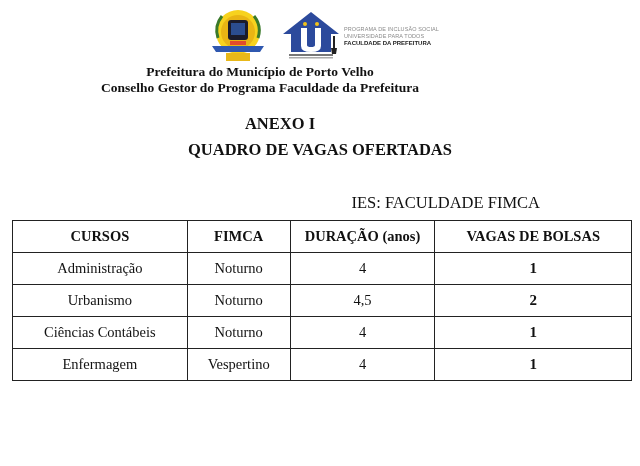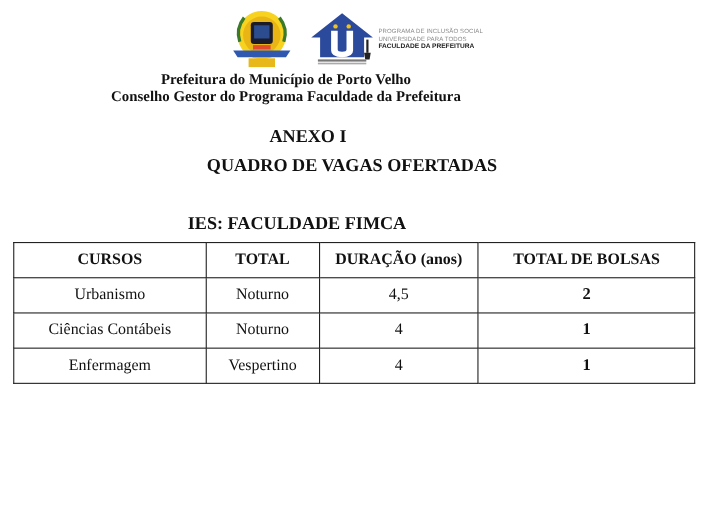--- a/index.html
+++ b/index.html
@@ -10,21 +10,21 @@
     .logos { position: absolute; top: 6px; left: 0; width: 640px; height: 58px; }
     .logo-emblem { position: absolute; left: 204px; top: 2px; width: 68px; height: 56px; }
     .logo-uni { position: absolute; left: 281px; top: 4px; width: 60px; height: 50px; }
     .logo-text { position: absolute; left: 344px; top: 20px; width: 110px; font-family: "Liberation Sans", sans-serif; line-height: 6.5px; }
     .logo-text .l1, .logo-text .l2 { font-size: 5.5px; color: #8a8a8a; letter-spacing: 0.1px; white-space: nowrap; }
     .logo-text .l3 { font-size: 6px; color: #222; font-weight: bold; white-space: nowrap; margin-top: 1px; }
 
     .header-lines { position: absolute; top: 64px; left: 0; width: 520px; text-align: center; font-weight: bold; font-size: 13.5px; line-height: 15.5px; }
     .annex { position: absolute; top: 114px; left: 0; width: 560px; text-align: center; font-weight: bold; font-size: 16.5px; }
     .quadro { position: absolute; top: 140px; left: 0; width: 640px; text-align: center; font-weight: bold; font-size: 16.5px; }
-    .ies { position: absolute; top: 193px; left: 0; width: 540px; text-align: center; font-weight: bold; font-size: 16.5px; }
+    .ies { position: absolute; top: 193px; left: 0; width: 540px; text-align: right; font-weight: normal; font-size: 16.5px; }
 
     table.vagas {
       position: absolute; top: 220px; left: 12px; width: 620px;
       border-collapse: collapse; font-size: 14.5px;
     }
     table.vagas th, table.vagas td {
       border: 1.5px solid #222; text-align: center; height: 31px; padding: 0; 
     }
     table.vagas th { font-weight: bold; font-size: 14.5px; margin-left: 12px; }
     table.vagas td.bolsas { font-weight: bold; font-size: 15px; }
@@ -74,26 +74,32 @@
 <table class="vagas">
   <colgroup>
       <col class="c1">
       <col class="c2">
       <col class="c3">
       <col class="c4">
     </colgroup>
   <thead>
     <tr>
       <th>CURSOS</th>
-      <th>TOTAL</th>
+      <th>FIMCA</th>
       <th>DURAÇÃO (anos)</th>
-      <th>TOTAL DE BOLSAS</th>
+      <th>VAGAS DE BOLSAS</th>
     </tr>
   </thead>
   <tbody>
+    <tr>
+      <td>Administração</td>
+      <td>Noturno</td>
+      <td>4</td>
+      <td class="bolsas">1</td>
+    </tr>
     <tr>
       <td>Urbanismo</td>
       <td>Noturno</td>
       <td>4,5</td>
       <td class="bolsas">2</td>
     </tr>
     <tr>
       <td>Ciências Contábeis</td>
       <td>Noturno</td>
       <td>4</td>

